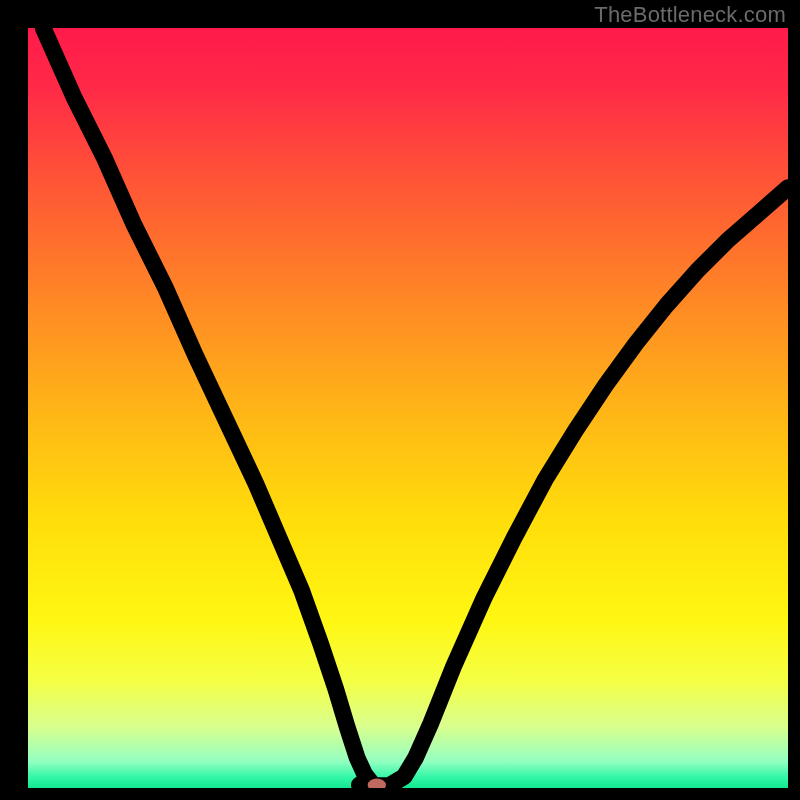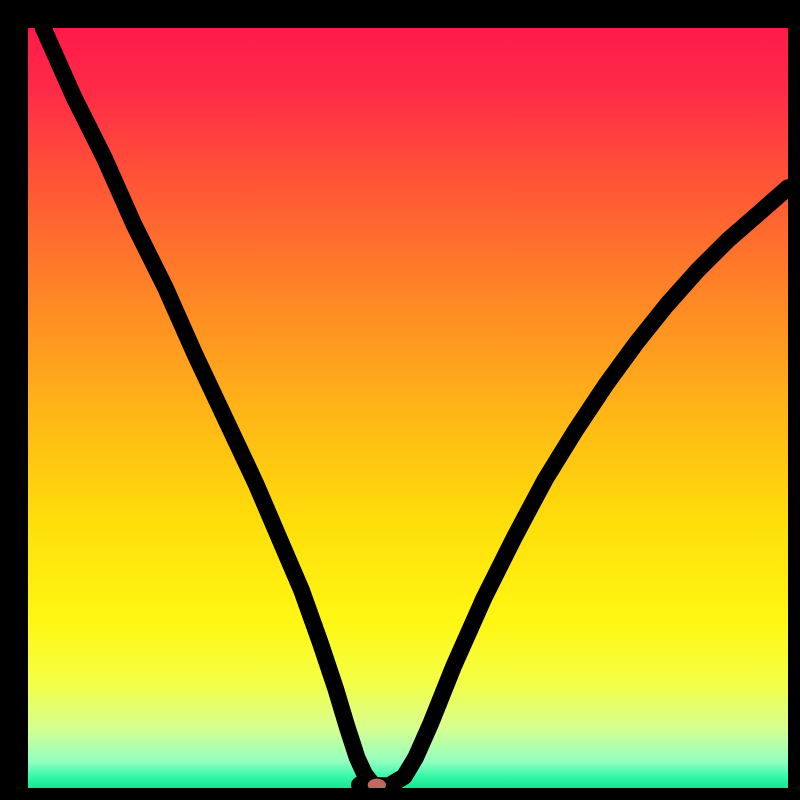--- a/index.html
+++ b/index.html
@@ -48,20 +48,21 @@
     stroke-width: 2.2;
     fill: none;
     stroke-linecap: round;
     stroke-linejoin: round;
   }
 </style>
 </head>
 <body>
 
 <div class="frame">
+  <div class="watermark">TheBottleneck.com</div>
 
   <div class="plot-area">
     <svg viewBox="0 0 100 100" preserveAspectRatio="none">
       <defs>
         <linearGradient id="bgGrad" x1="0" y1="0" x2="0" y2="1">
             <stop offset="0%" stop-color="#ff1a4b"></stop>
             <stop offset="8%" stop-color="#ff2a47"></stop>
             <stop offset="20%" stop-color="#ff5436"></stop>
             <stop offset="35%" stop-color="#ff8526"></stop>
             <stop offset="50%" stop-color="#ffb417"></stop>

